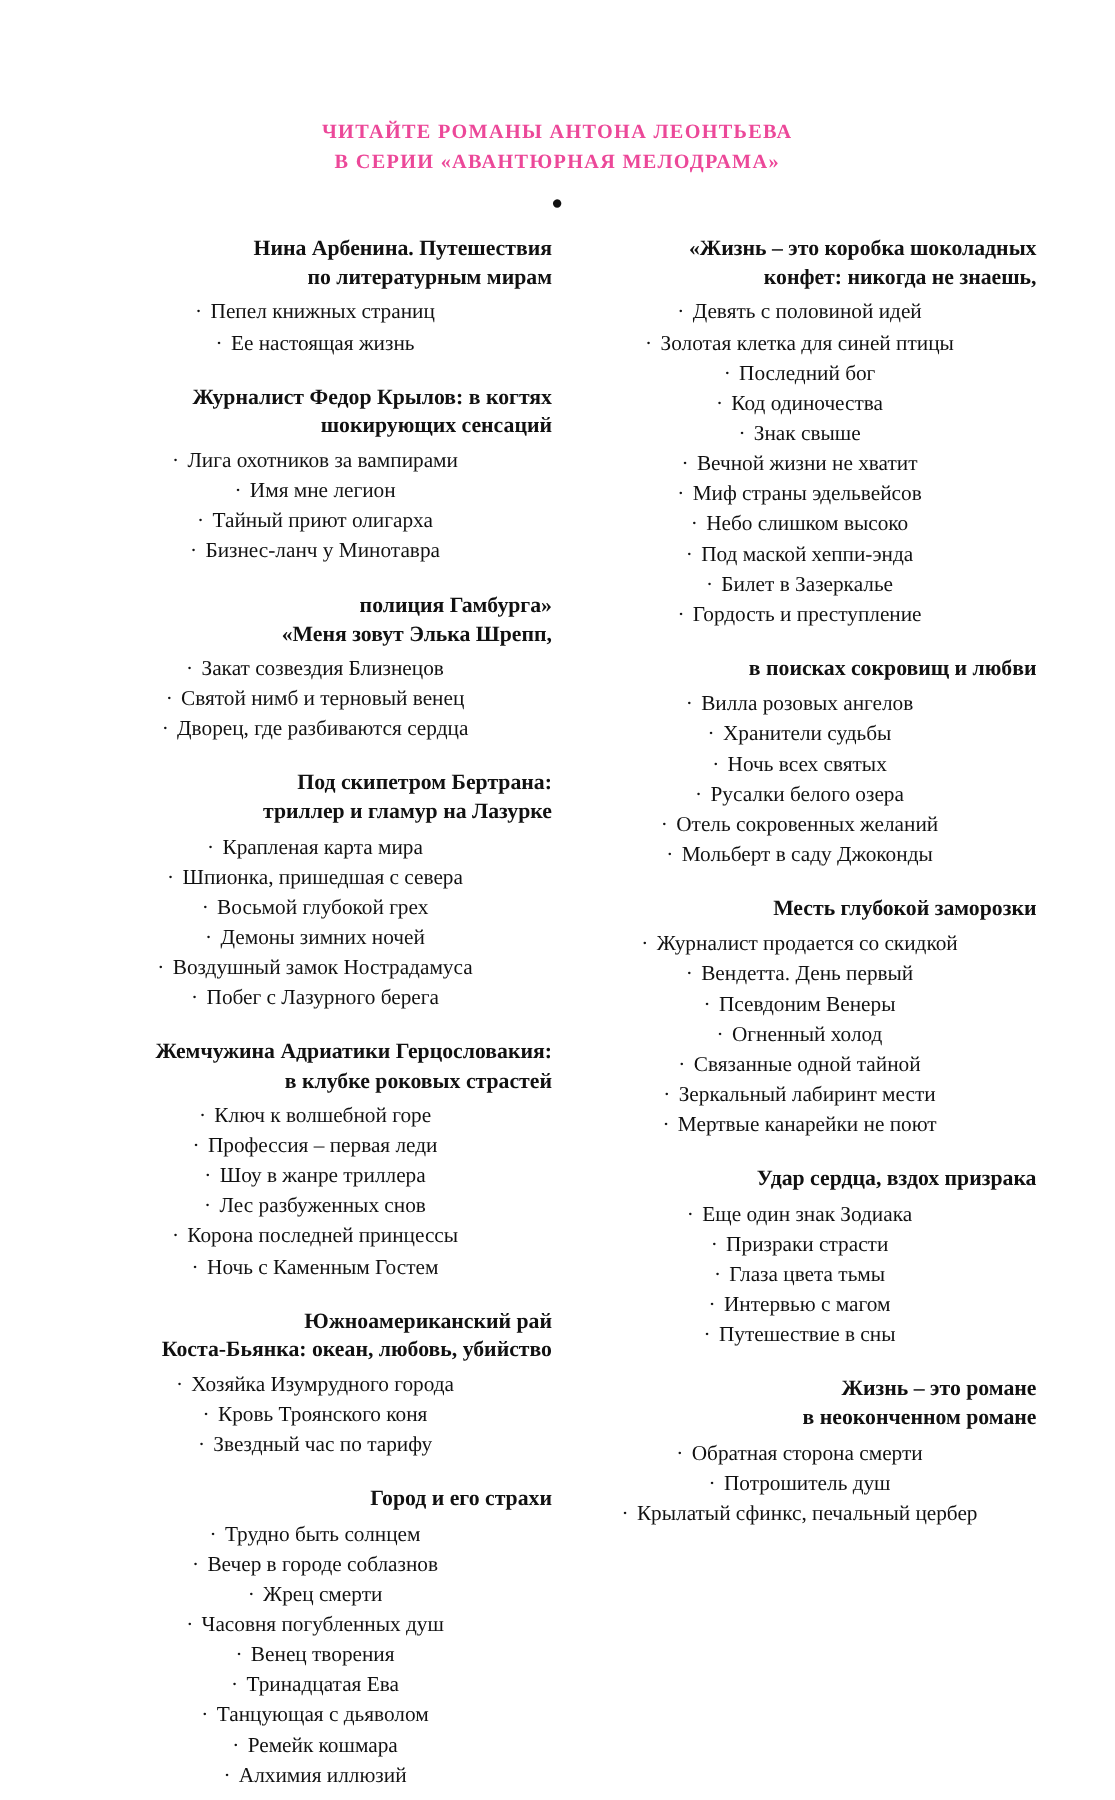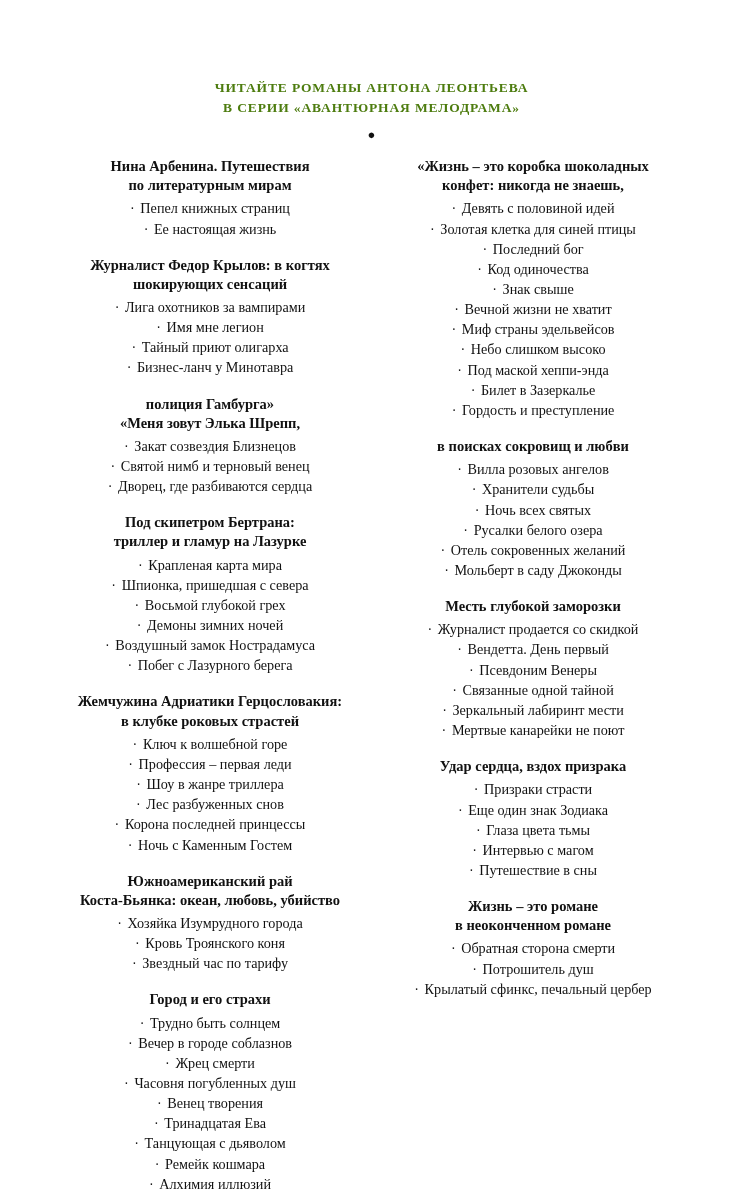--- a/index.html
+++ b/index.html
@@ -21,21 +21,21 @@
     box-sizing: border-box;
     padding: 78px 52px 0 52px;
   }
   .header {
     text-align: center;
     font-variant: small-caps;
     letter-spacing: 0.06em;
     font-size: 14.5px;
     line-height: 1.45;
     font-weight: 700;
-    color: #4d7c0f;
+    color: #ec4899;
   }
   .header .line {
     display: block;
     text-transform: uppercase;
     font-size: 13.5px;
   }
   .dot-sep {
     text-align: center;
     margin-top: 11px;
     margin-bottom: 16px;
@@ -48,21 +48,21 @@
     justify-content: space-between;
     align-items: flex-start;
   }
   .col {
     width: 316px;
   }
   .group {
     margin-bottom: 17px;
   }
   .group-title {
-    text-align: center;
+    text-align: right;
     font-weight: 700;
     font-size: 14.5px;
     line-height: 1.32;
     margin-bottom: 3px;
   }
   .group-title .t-line {
     display: block;
   }
   .items {
     list-style: none;
@@ -220,32 +220,33 @@
           </ul>
         </div>
         <div class="group">
           <div class="group-title">
             <span class="t-line">Месть глубокой заморозки</span>
           </div>
           <ul class="items">
             <li><span class="bullet">·</span> <span>Журналист продается со скидкой</span></li>
             <li><span class="bullet">·</span> <span>Вендетта. День первый</span></li>
             <li><span class="bullet">·</span> <span>Псевдоним Венеры</span></li>
+            <li><span class="bullet">·</span> <span>Огненный холод</span></li>
             <li><span class="bullet">·</span> <span>Связанные одной тайной</span></li>
             <li><span class="bullet">·</span> <span>Зеркальный лабиринт мести</span></li>
             <li><span class="bullet">·</span> <span>Мертвые канарейки не поют</span></li>
           </ul>
         </div>
         <div class="group">
           <div class="group-title">
             <span class="t-line">Удар сердца, вздох призрака</span>
           </div>
           <ul class="items">
+            <li><span class="bullet">·</span> <span>Еще один знак Зодиака</span></li>
             <li><span class="bullet">·</span> <span>Призраки страсти</span></li>
-            <li><span class="bullet">·</span> <span>Еще один знак Зодиака</span></li>
             <li><span class="bullet">·</span> <span>Глаза цвета тьмы</span></li>
             <li><span class="bullet">·</span> <span>Интервью с магом</span></li>
             <li><span class="bullet">·</span> <span>Путешествие в сны</span></li>
           </ul>
         </div>
         <div class="group">
           <div class="group-title">
             <span class="t-line">Жизнь – это романе</span>
             <span class="t-line">в неоконченном романе</span>
           </div>

